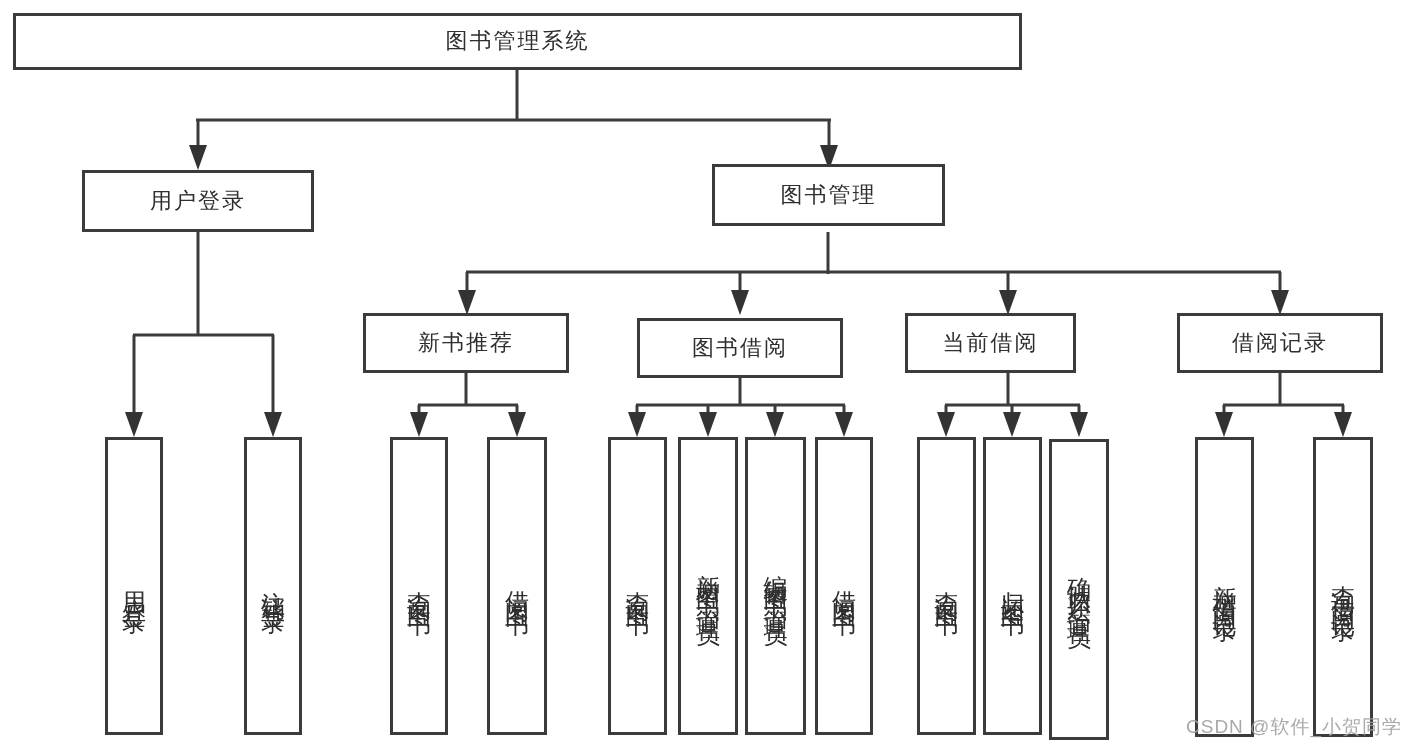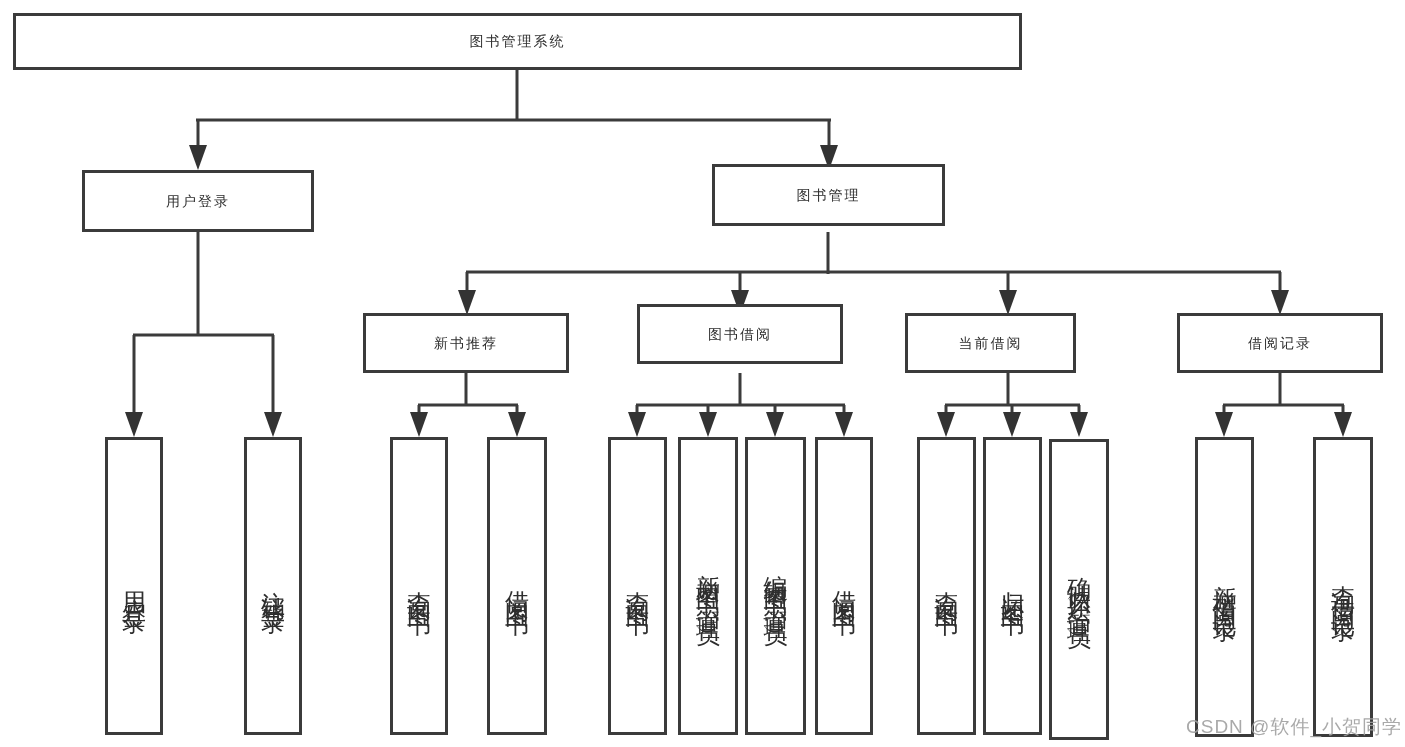--- a/index.html
+++ b/index.html
@@ -14,21 +14,21 @@
   .node{
     position:absolute;
     box-sizing:border-box;
     border:3px solid #3b3b3b;
     background:#ffffff;
     color:#2e2e2e;
     display:flex;align-items:center;justify-content:center;
     text-align:center;
   }
   .hnode{
-    font-size:14px;
+    font-size:22px;
     letter-spacing:2px;
     line-height:1.2;
   }
   .vnode{
     writing-mode:vertical-lr;
     text-orientation:mixed;
     font-size:24px;
     letter-spacing:7px;
     line-height:1;
   }
@@ -115,21 +115,21 @@
       <polygon points="1334,412 1352,412 1343,437"></polygon>
     </g>
   </svg>
 
   <div class="node hnode" style="left:13px;top:13px;width:1009px;height:57px;">图书管理系统</div>
 
   <div class="node hnode" style="left:82px;top:170px;width:232px;height:62px;">用户登录</div>
   <div class="node hnode" style="left:712px;top:164px;width:233px;height:62px;">图书管理</div>
 
   <div class="node hnode" style="left:363px;top:313px;width:206px;height:60px;">新书推荐</div>
-  <div class="node hnode" style="left:637px;top:304px;width:206px;height:60px;">图书借阅</div>
+  <div class="node hnode" style="left:637px;top:318px;width:206px;height:60px;">图书借阅</div>
   <div class="node hnode" style="left:905px;top:313px;width:171px;height:60px;">当前借阅</div>
   <div class="node hnode" style="left:1177px;top:313px;width:206px;height:60px;">借阅记录</div>
 
   <div class="node vnode" style="left:105px;top:437px;width:58px;height:298px;">用户登录</div>
   <div class="node vnode" style="left:244px;top:437px;width:58px;height:298px;">注销登录</div>
 
   <div class="node vnode" style="left:390px;top:437px;width:58px;height:298px;">查询图书</div>
   <div class="node vnode" style="left:487px;top:437px;width:60px;height:298px;">借阅图书</div>
 
   <div class="node vnode" style="left:608px;top:437px;width:59px;height:298px;">查询图书</div>

